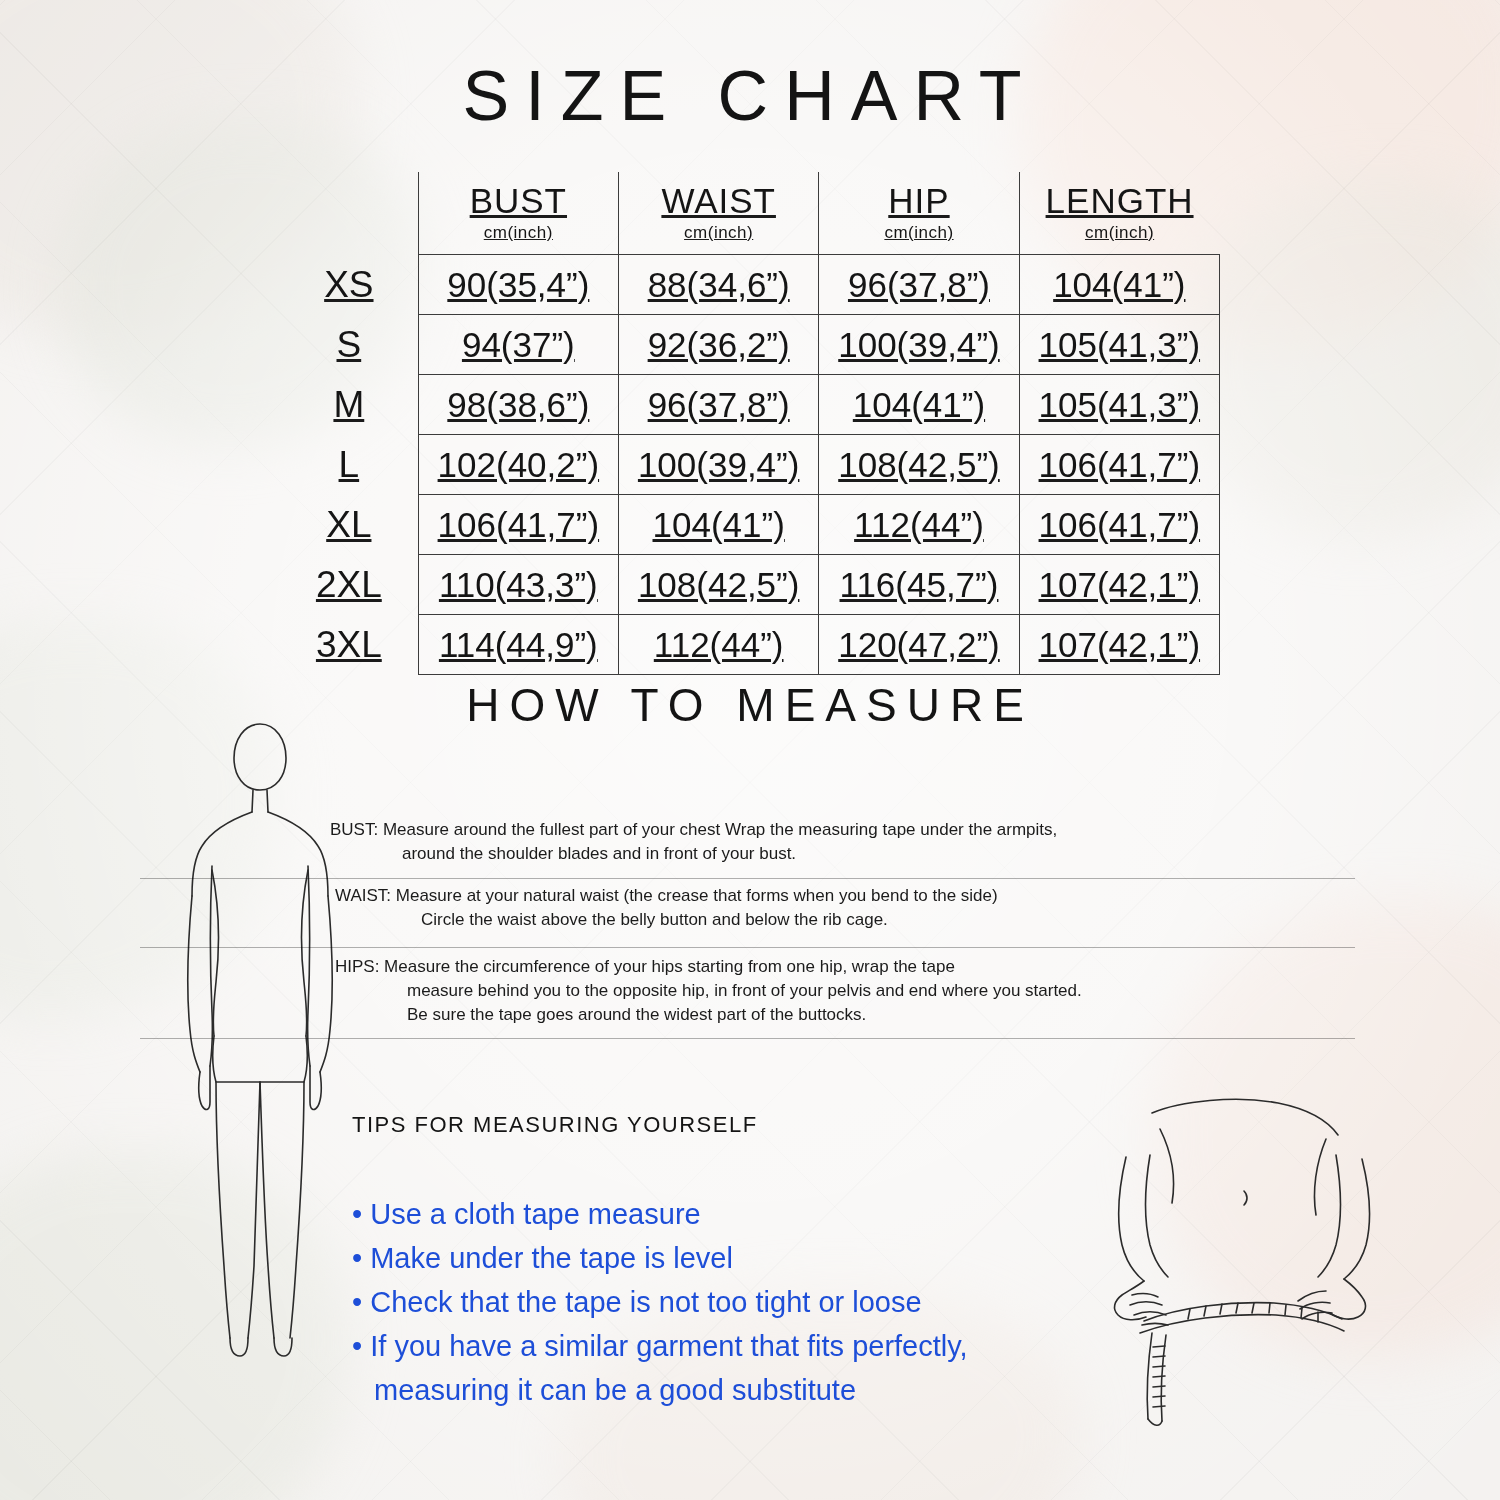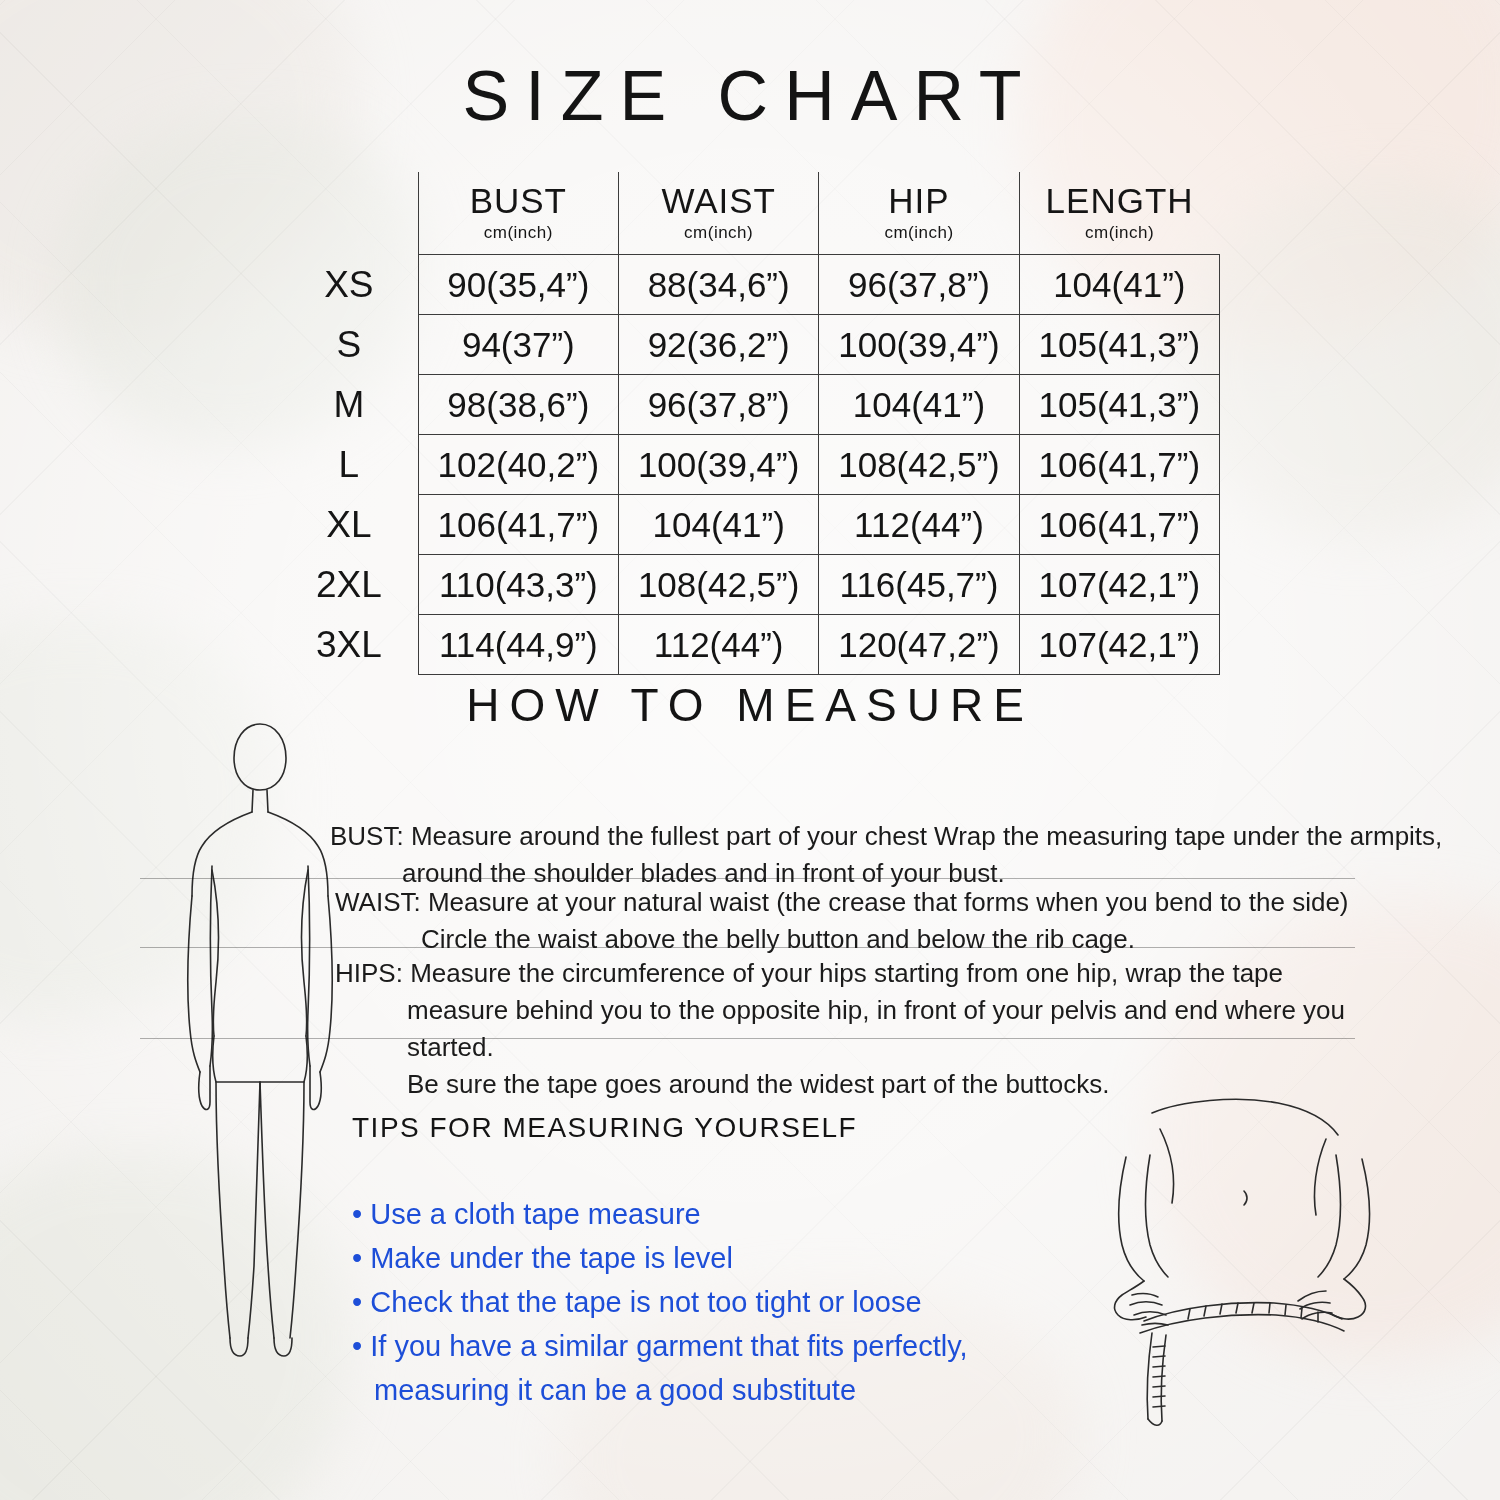--- a/index.html
+++ b/index.html
@@ -65,20 +65,21 @@
     color: #141414;
     font-family: "Liberation Sans", sans-serif;
   }
 
   
   .table-wrap {
     position: absolute;
     top: 172px;
     left: 300px;
     width: 920px;
+    text-decoration: underline;
   }
   table.size {
     border-collapse: collapse;
     width: 920px;
     table-layout: fixed;
   }
   table.size th, table.size td {
     font-weight: 400;
     color: #151515;
     text-align: center;
@@ -140,21 +141,21 @@
     left: 150px;
     top: 700px;
     width: 270px;
     height: 680px;
   }
 
   .measure-block {
     position: absolute;
     left: 330px;
     width: 1040px;
-    font-size: 26px;
+    font-size: 17px;
     line-height: 1.42;
     color: #1b1b1b;
   }
   .measure-block .lead { white-space: nowrap; }
   .m-bust  { top: 818px; }
   .m-waist { top: 884px; margin-left: 20px; }
   .m-hips  { top: 955px; }
   .measure-block p { margin: 0; }
   .indent { padding-left: 72px; }
   .indent2 { padding-left: 86px; }
@@ -167,21 +168,21 @@
     border-top: 1px solid rgba(0,0,0,0.30);
   }
   .rule.r1 { top: 878px; }
   .rule.r2 { top: 947px; }
   .rule.r3 { top: 1038px; }
 
   .tips-title {
     position: absolute;
     left: 352px;
     top: 1112px;
-    font-size: 28px;
+    font-size: 22px;
     letter-spacing: 1.5px;
     color: #141414;
   }
   .tips {
     position: absolute;
     left: 352px;
     top: 1192px;
     width: 760px;
     font-size: 29px;
     line-height: 1.52;

